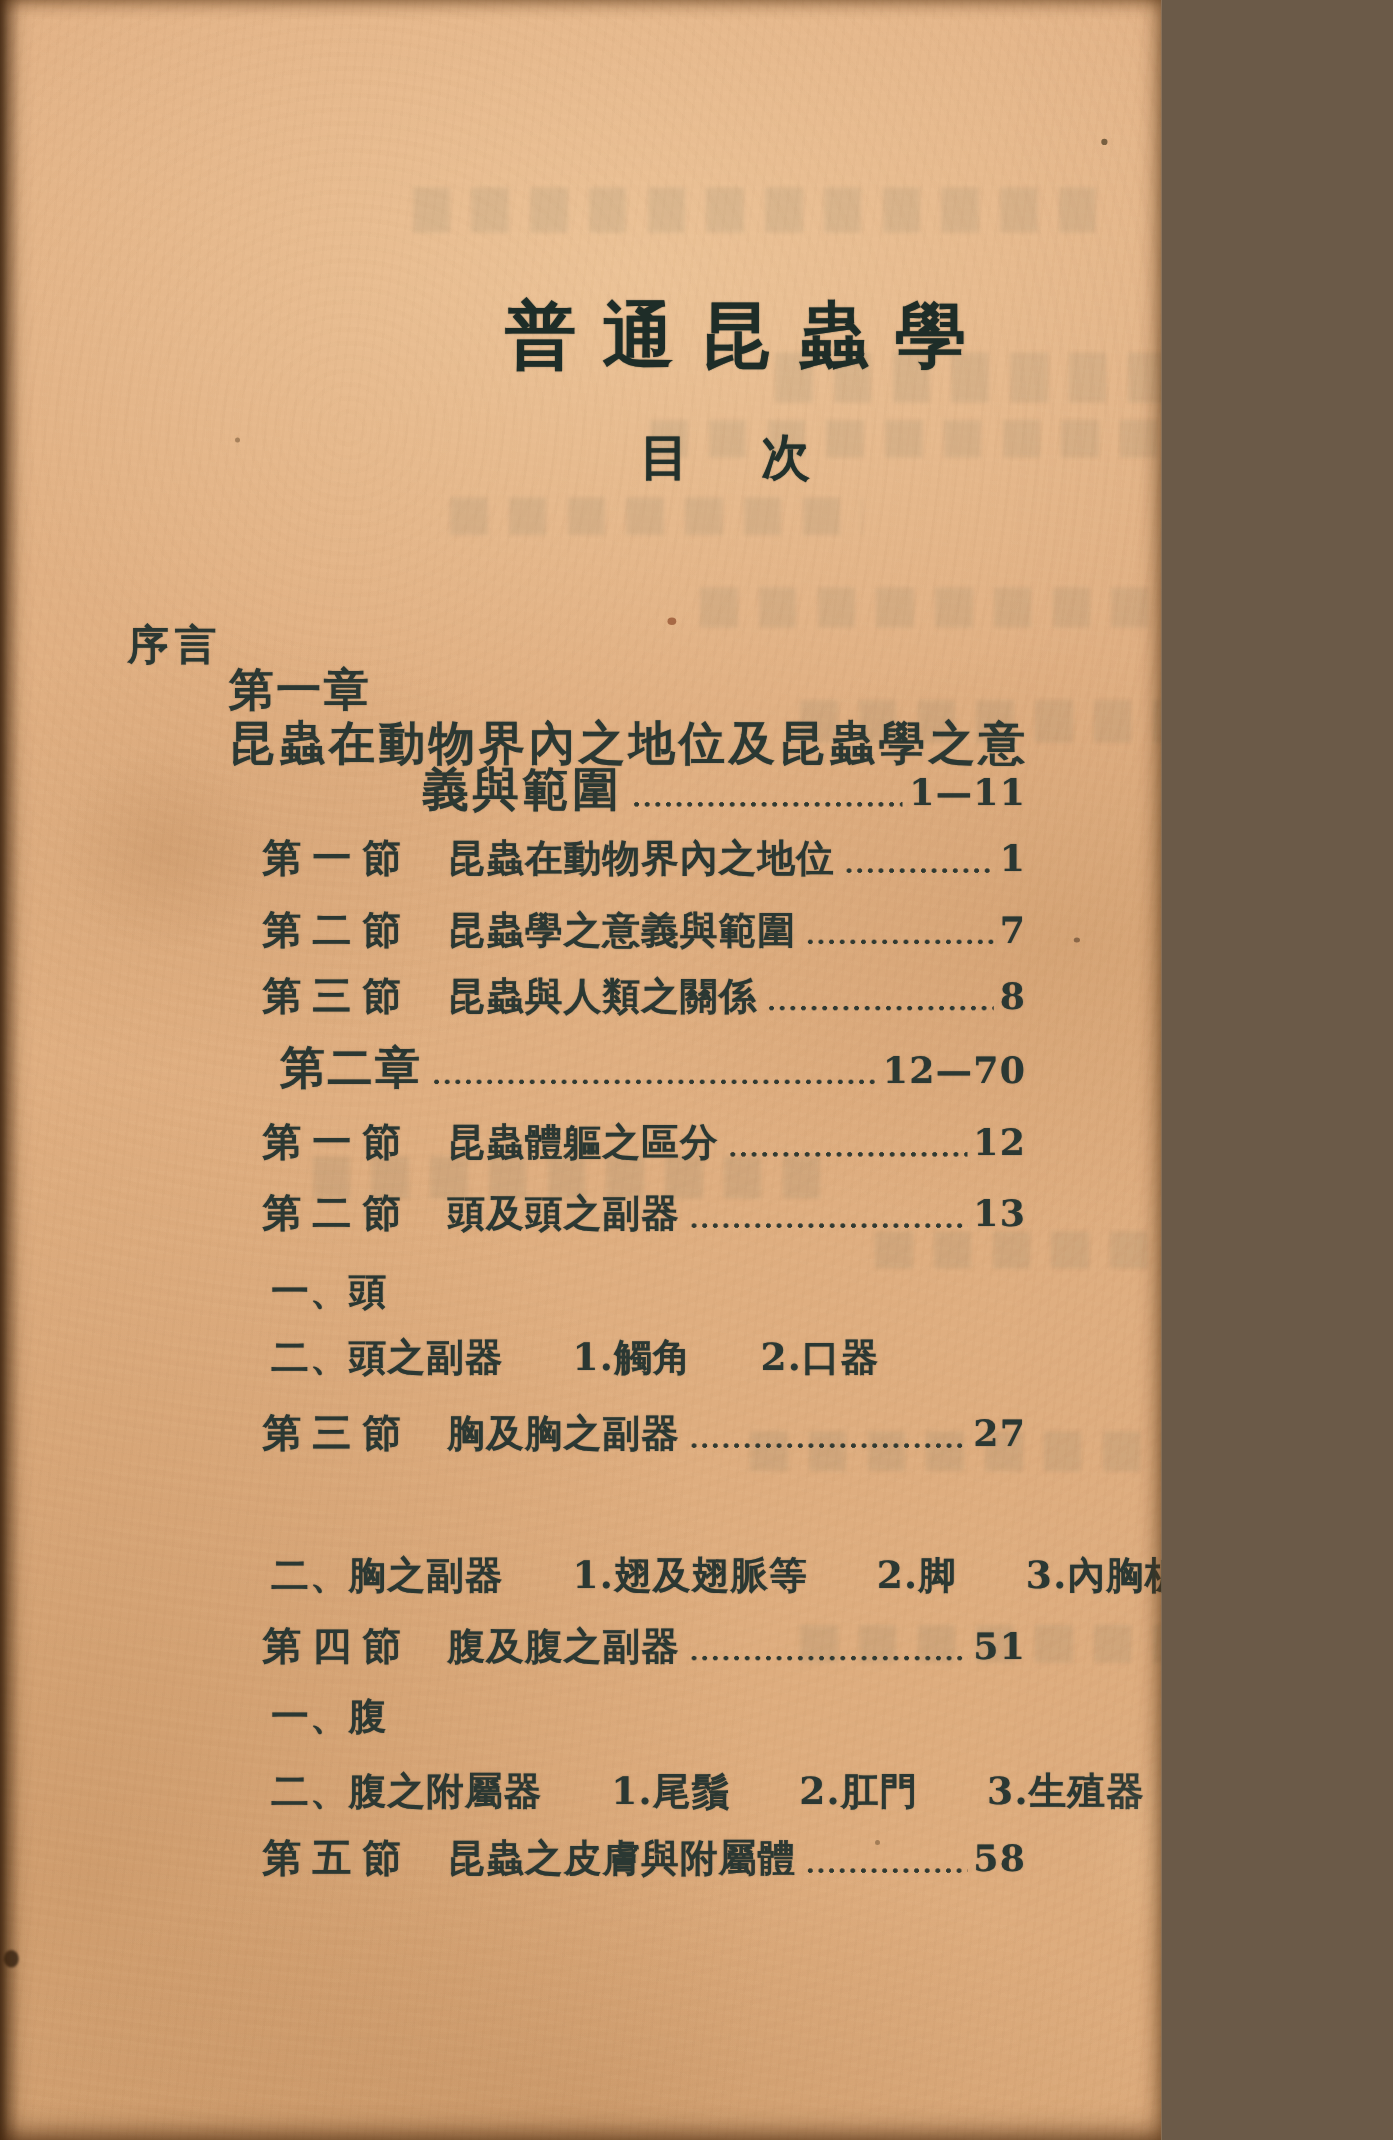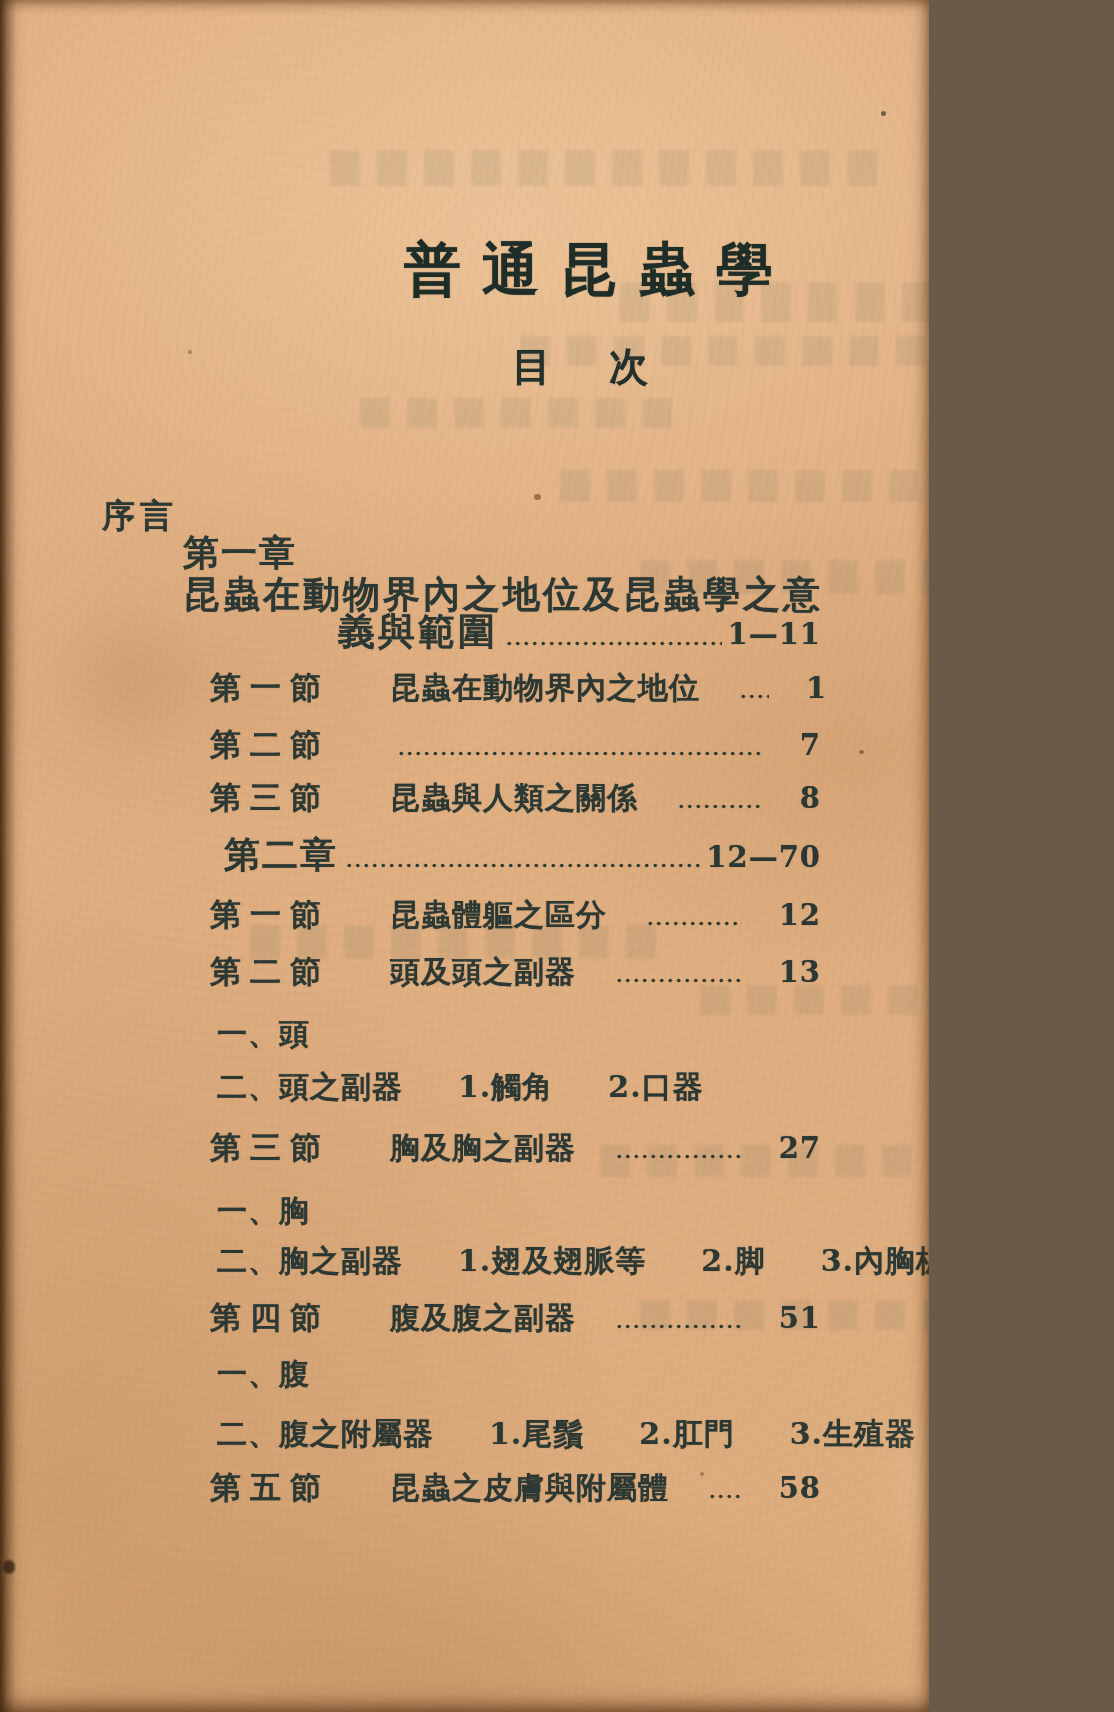--- a/index.html
+++ b/index.html
@@ -58,21 +58,21 @@
 
   .toc{position:absolute;inset:0;}
   .row{
     position:absolute;left:0;right:108px;
     display:flex;align-items:baseline;white-space:nowrap;
     text-shadow:0 0 1px rgba(34,46,40,.55);line-height:1.15;
   }
   .preface{padding-left:102px;}
   .chapter{padding-left:183px;}
   .chapter-cont{padding-left:338px;}
-  .section{padding-left:210px;gap:32px;}
+  .section{padding-left:210px;}
   .sub{padding-left:217px;}
 
   .preface .num{font-size:33px;letter-spacing:5px;font-weight:600;}
   .chapter .num{width:155px;font-size:36px;font-weight:700;letter-spacing:2px;flex:none;}
   .section .num{width:148px;font-size:31px;font-weight:600;letter-spacing:9px;flex:none;}
   .chapter .title,.chapter-cont .title{font-size:37px;font-weight:700;letter-spacing:3px;}
   .section .title{font-size:30px;font-weight:600;letter-spacing:1px;}
   .seg{font-size:30px;font-weight:600;letter-spacing:1px;margin-right:55px;}
   .seg:last-child{margin-right:0;}
   .page-num{font-size:29px;font-weight:600;letter-spacing:1px;}
@@ -153,20 +153,21 @@
         <span class="page-num">1—11</span>
       </div>
       <div class="row section" style="top: 670px;">
         <span class="num">第一節</span>
         <span class="title">昆蟲在動物界內之地位</span>
         <span class="leader"></span>
         <span class="page-num">1</span>
       </div>
       <div class="row section" style="top: 727px;">
         <span class="num">第二節</span>
+        <span class="title">昆蟲學之意義與範圍</span>
         <span class="leader"></span>
         <span class="page-num">7</span>
       </div>
       <div class="row section" style="top: 780px;">
         <span class="num">第三節</span>
         <span class="title">昆蟲與人類之關係</span>
         <span class="leader"></span>
         <span class="page-num">8</span>
       </div>
       <div class="row chapter" style="top: 834px; text-align: right;">
@@ -192,23 +193,20 @@
       <div class="row sub" style="top: 1070px;">
         <span class="seg">二、頭之副器</span>
         <span class="seg">1.觸角</span>
         <span class="seg">2.口器</span>
       </div>
       <div class="row section" style="top: 1130px;">
         <span class="num">第三節</span>
         <span class="title">胸及胸之副器</span>
         <span class="leader"></span>
         <span class="page-num">27</span>
-      </div>
-      <div class="row sub" style="top: 1194px;">
-        <span class="seg">一、胸</span>
       </div>
       <div class="row sub" style="top: 1244px;">
         <span class="seg">二、胸之副器</span>
         <span class="seg">1.翅及翅脈等</span>
         <span class="seg">2.脚</span>
         <span class="seg">3.內胸板</span>
       </div>
       <div class="row section" style="top: 1300px;">
         <span class="num">第四節</span>
         <span class="title">腹及腹之副器</span>

